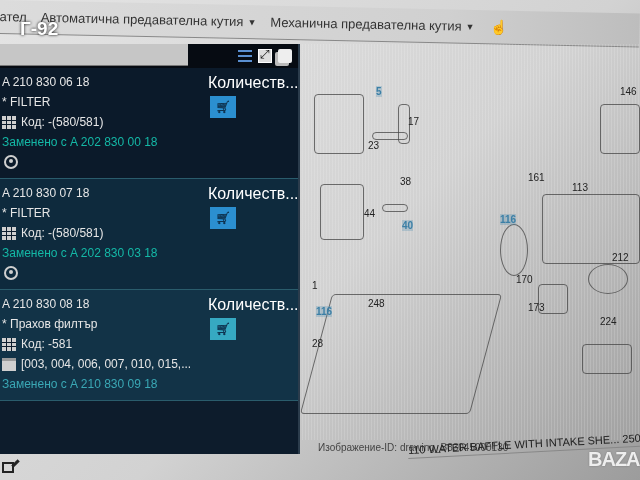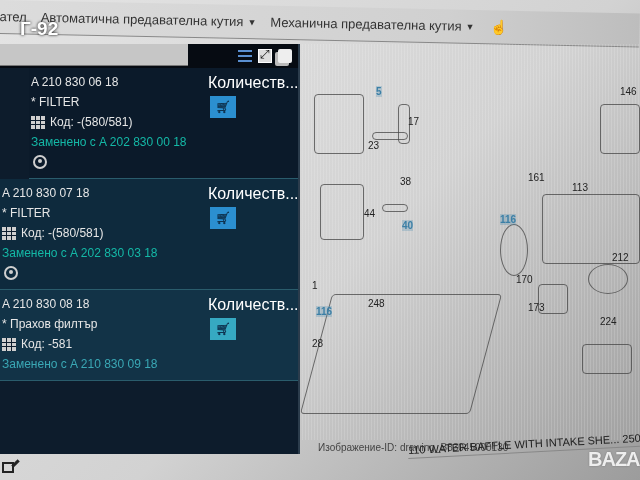--- a/index.html
+++ b/index.html
@@ -45,21 +45,21 @@
     .hdr-icon { width: 14px; height: 14px; display: inline-block; }
     .list-icon { border-top: 2px solid #5a8fd0; border-bottom: 2px solid #5a8fd0; position: relative; height: 12px; }
     .list-icon::after { content: ""; position: absolute; left: 0; right: 0; top: 3px; height: 2px; background: #5a8fd0; }
     .expand-icon { background: #ddd; border: 1px solid #fff; position: relative; }
     .expand-icon::after { content: "\2922"; position: absolute; left: 1px; top: -3px; font-size: 12px; color: #111; }
     .copy-icon { background: #eee; border-radius: 2px; box-shadow: -3px 3px 0 #bbb; }
     .item {
       position: relative; border-bottom: 1px solid #2a5c6c;
       padding: 4px 0 6px 2px; color: #e6e6e6; font-size: 12px;
     }
-    .item:nth-child(2) { background: #0b1a2a; margin-left: 29px; }
+    .item:nth-child(2) { background: #0b1a2a; }
     .item:nth-child(3) { background: #0e2a3d; }
     .item:nth-child(4) { background: #123347; }
     .item .line { height: 20px; line-height: 20px; display: flex; align-items: center; gap: 5px; }
     .item .replaced { color: #14b8a6; }
     .item.teal .replaced { color: #3aa8b5; }
     .grid-icon {
       width: 14px; height: 13px; display: inline-block;
       background:
         linear-gradient(#0d1c2c 0 0) 4px 0/1px 100% no-repeat,
         linear-gradient(#0d1c2c 0 0) 9px 0/1px 100% no-repeat,
@@ -177,20 +177,24 @@
         </div>
     </div>
   </div>
 
   <div class="item teal">
     <div class="line">A 210 830 08 18</div>
     <div class="line">* Прахов филтър</div>
     <div class="line">
       <span class="grid-icon"></span>
       <span>Код: -581</span>
+    </div>
+    <div class="line">
+      <span class="cal-icon"></span>
+      <span>[003, 004, 006, 007, 010, 015,...</span>
     </div>
     <div class="line replaced">Заменено с A 210 830 09 18</div>
     <div class="qty-col">
       <div class="qty-label">Количеств...</div>
       <div class="cart-btn">
           <span>🛒︎</span>
         </div>
     </div>
   </div>
 </div>

